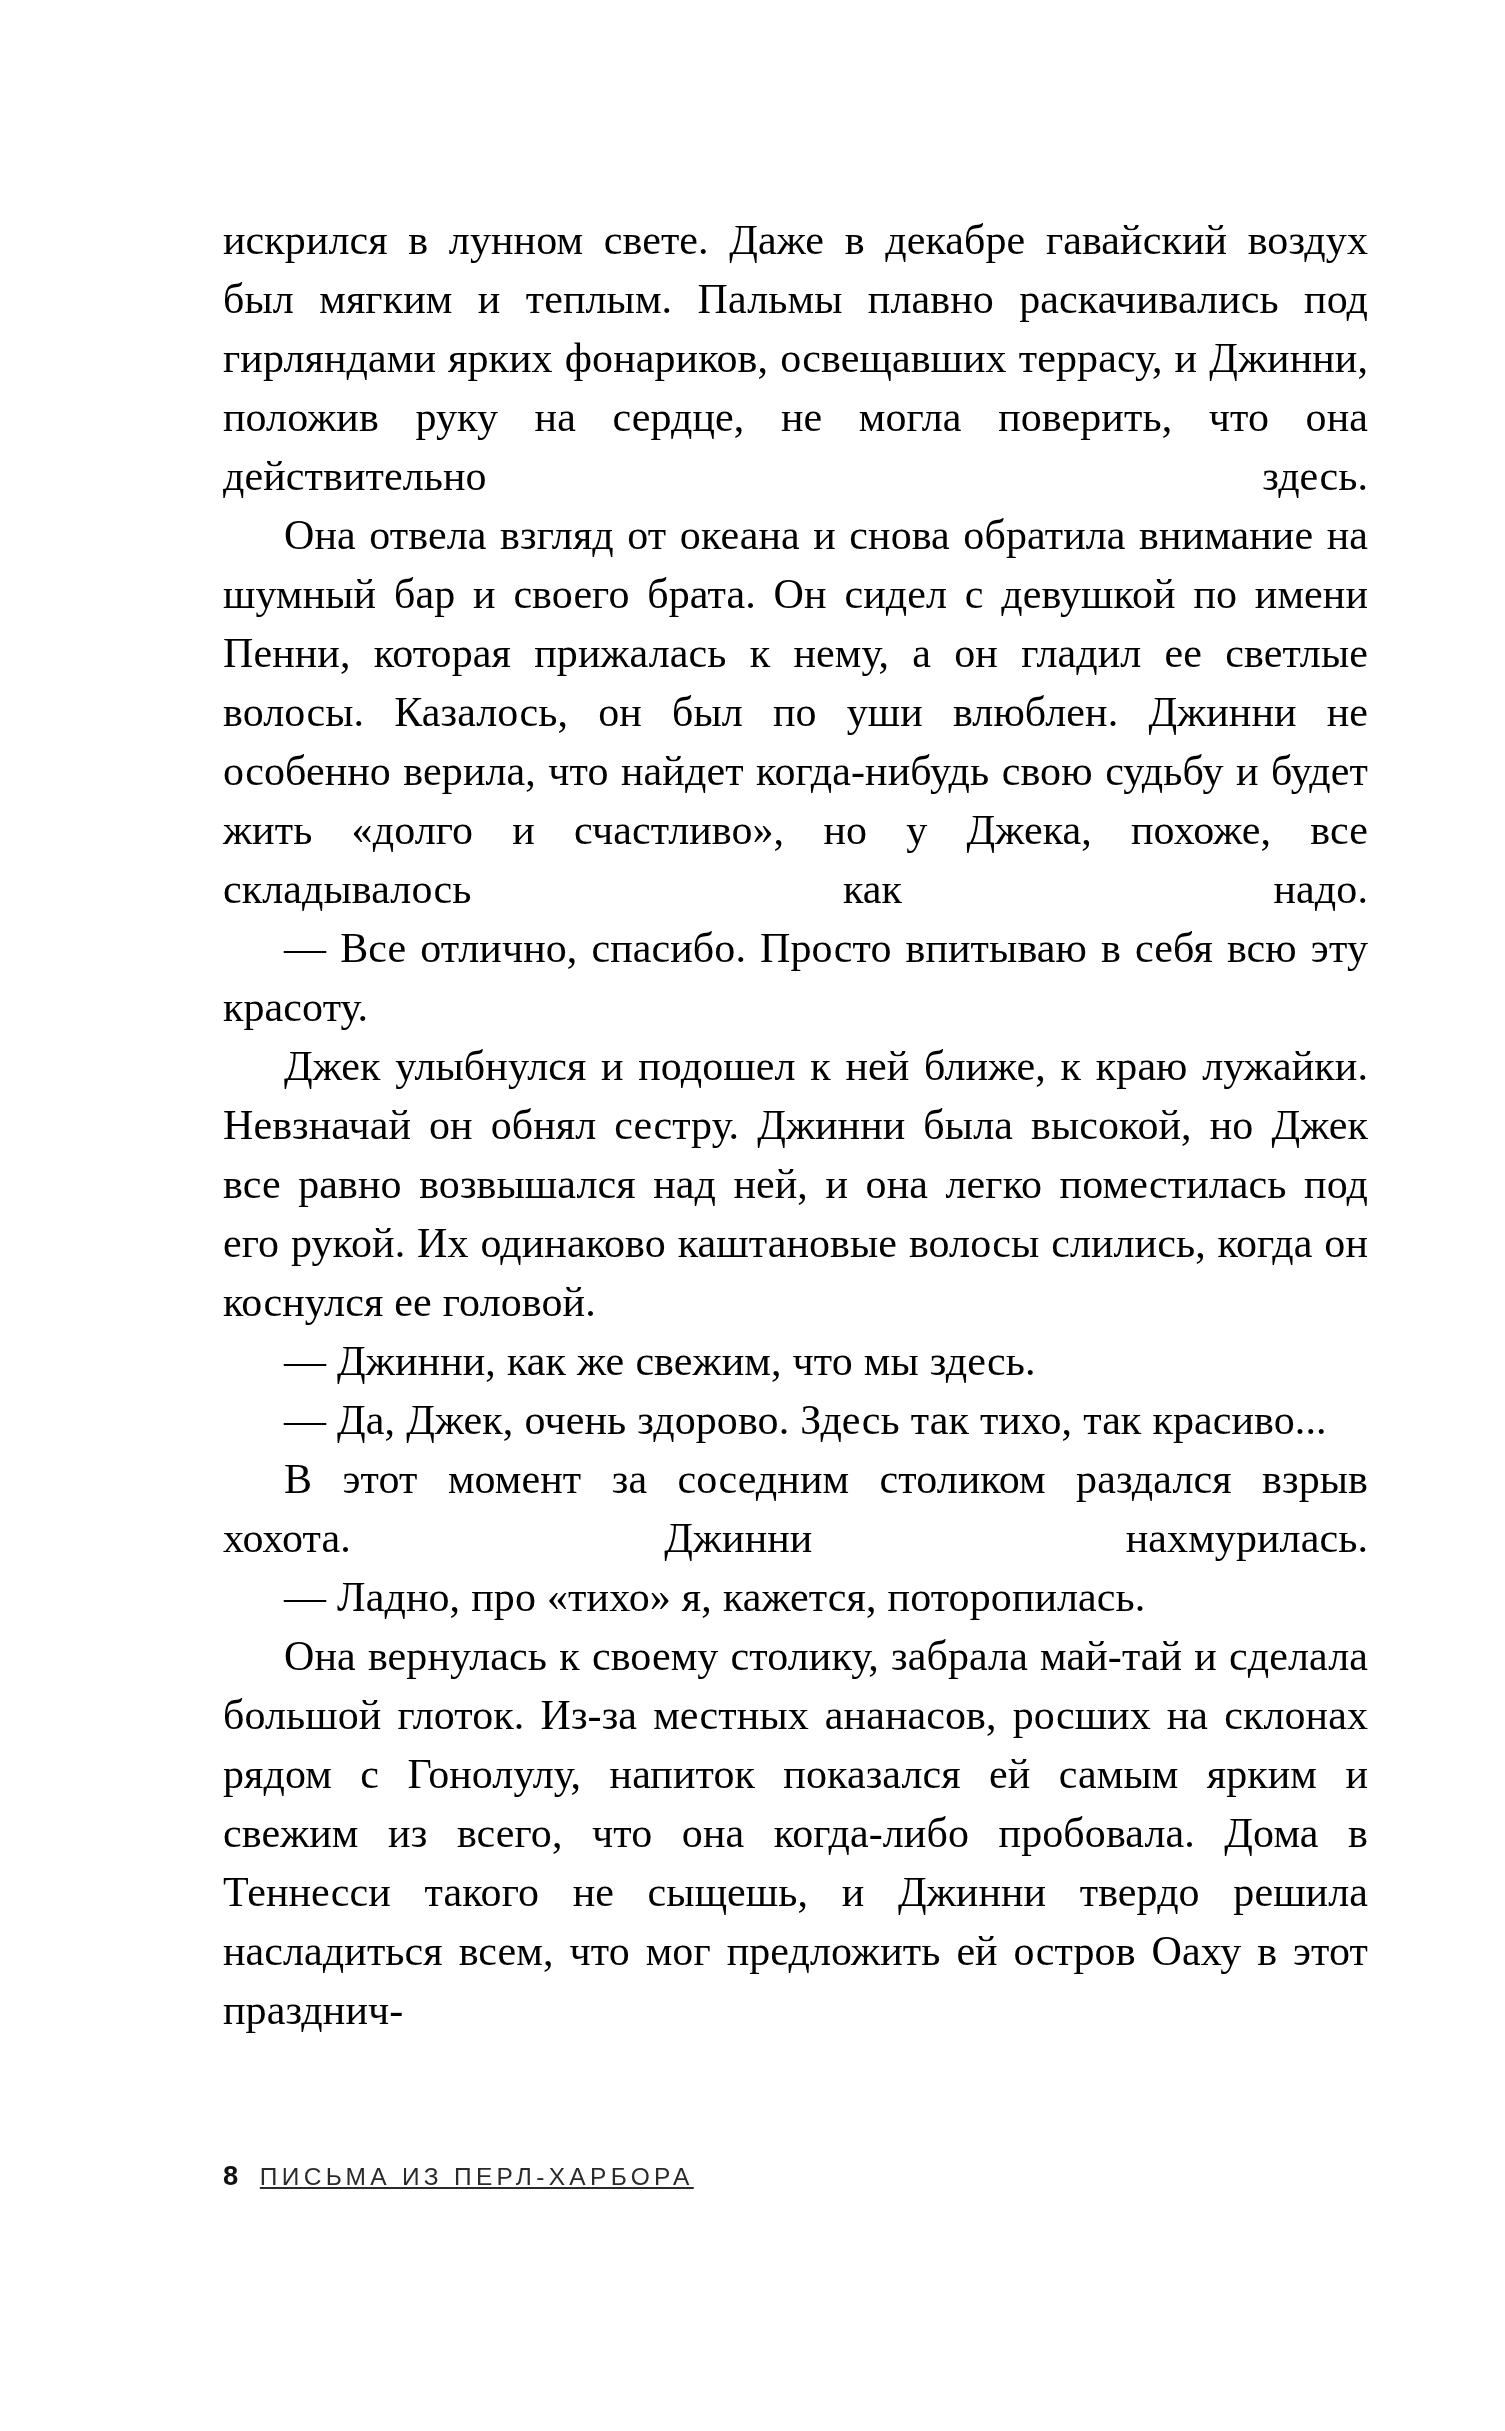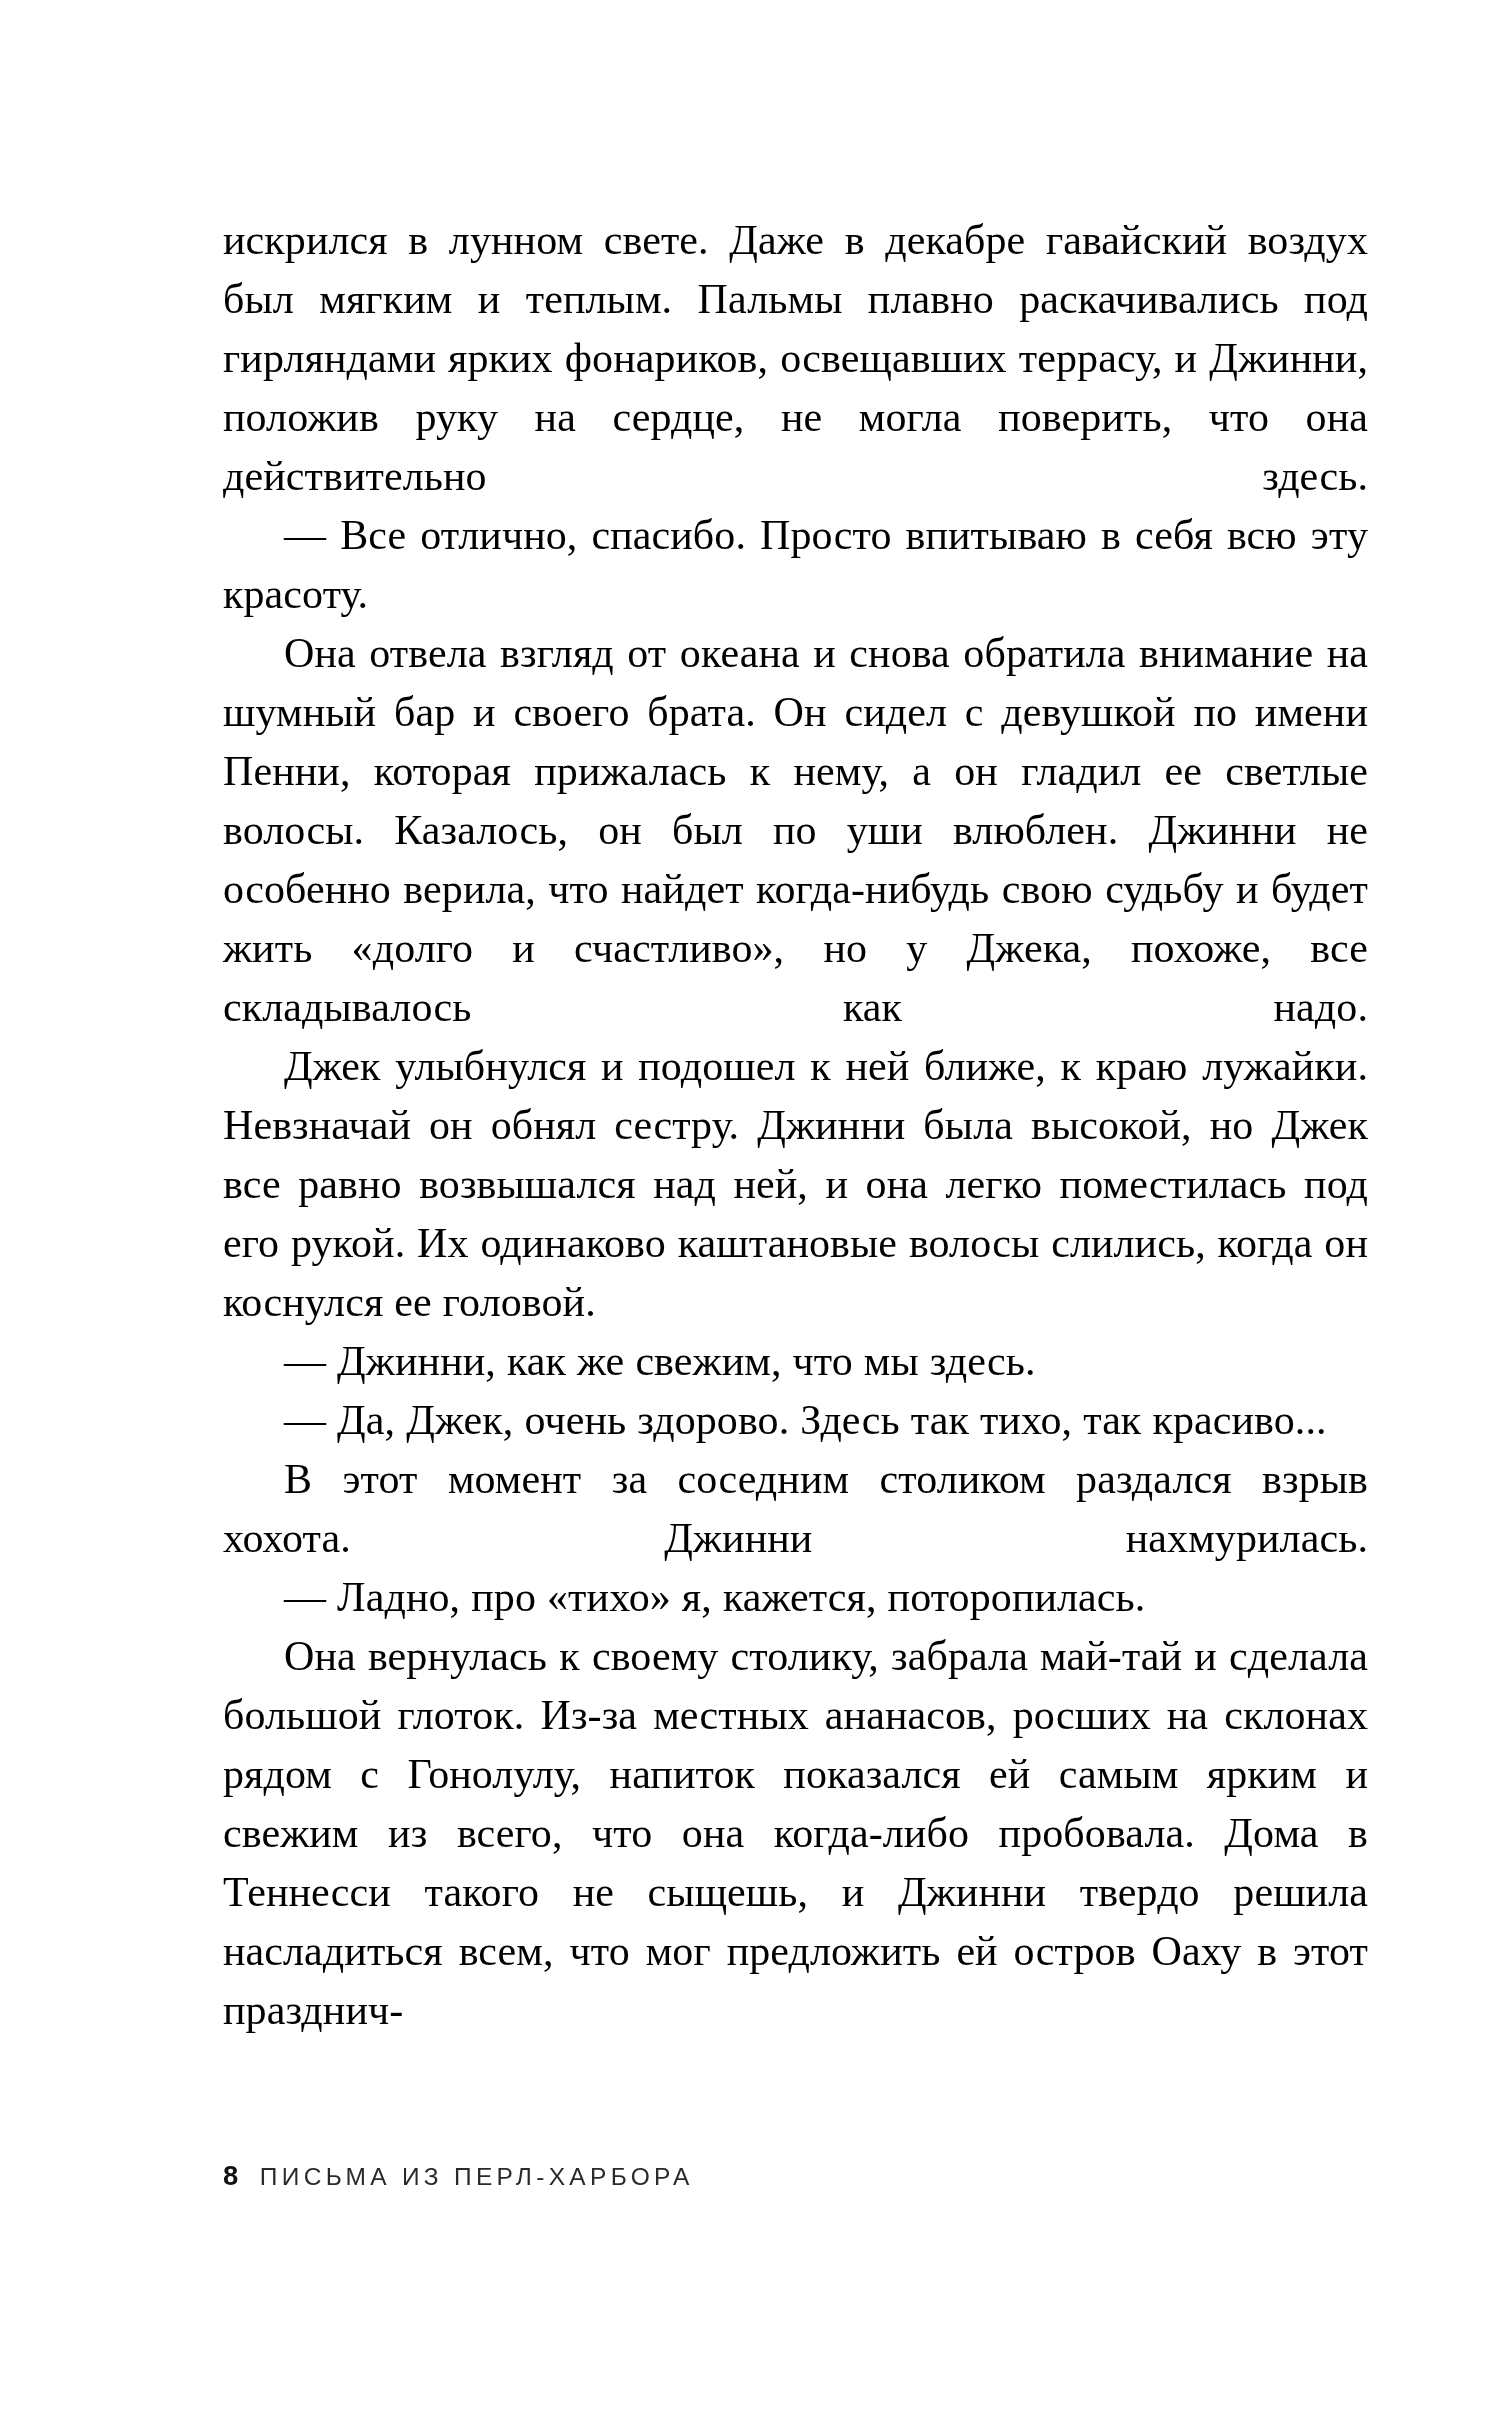--- a/index.html
+++ b/index.html
@@ -71,31 +71,32 @@
   }
   .running-head {
     font-family: "Liberation Sans", "DejaVu Sans", sans-serif;
     font-weight: 300;
     font-size: 24.5px;
     line-height: 29px;
     letter-spacing: 4.3px;
     color: #2a2a2a;
     text-transform: uppercase;
     white-space: nowrap;
+    text-decoration: underline;
   }
 </style>
 </head>
 <body>
 
 <div class="page">
 
   <div class="text-block">
     <p class="para noindent full">искрился в лунном свете. Даже в декабре гавайский воздух был мягким и теплым. Пальмы плавно раскачивались под гирляндами ярких фонариков, освещавших террасу, и Джинни, положив руку на сердце, не могла поверить, что она действительно здесь.</p>
+    <p class="para indent full">Она отвела взгляд от океана и снова обратила внимание на шумный бар и своего брата. Он сидел с девушкой по имени Пенни, которая прижалась к нему, а он гладил ее светлые волосы. Казалось, он был по уши влюблен. Джинни не особенно верила, что найдет когда-нибудь свою судьбу и будет жить «долго и счастливо», но у Джека, похоже, все складывалось как надо.</p>
     <p class="para indent">— Все отлично, спасибо. Просто впитываю в себя всю эту красоту.</p>
-    <p class="para indent full">Она отвела взгляд от океана и снова обратила внимание на шумный бар и своего брата. Он сидел с девушкой по имени Пенни, которая прижалась к нему, а он гладил ее светлые волосы. Казалось, он был по уши влюблен. Джинни не особенно верила, что найдет когда-нибудь свою судьбу и будет жить «долго и счастливо», но у Джека, похоже, все складывалось как надо.</p>
     <p class="para indent">Джек улыбнулся и подошел к ней ближе, к краю лужайки. Невзначай он обнял сестру. Джинни была высокой, но Джек все равно возвышался над ней, и она легко поместилась под его рукой. Их одинаково каштановые волосы слились, когда он коснулся ее головой.</p>
     <p class="para indent">— Джинни, как же свежим, что мы здесь.</p>
     <p class="para indent">— Да, Джек, очень здорово. Здесь так тихо, так красиво...</p>
     <p class="para indent full">В этот момент за соседним столиком раздался взрыв хохота. Джинни нахмурилась.</p>
     <p class="para indent">— Ладно, про «тихо» я, кажется, поторопилась.</p>
     <p class="para indent full">Она вернулась к своему столику, забрала май-тай и сделала большой глоток. Из-за местных ананасов, росших на склонах рядом с Гонолулу, напиток показался ей самым ярким и свежим из всего, что она когда-либо пробовала. Дома в Теннесси такого не сыщешь, и Джинни твердо решила насладиться всем, что мог предложить ей остров Оаху в этот празднич-</p>
   </div>
 
   <div class="footer">
     <span class="folio">8</span>

